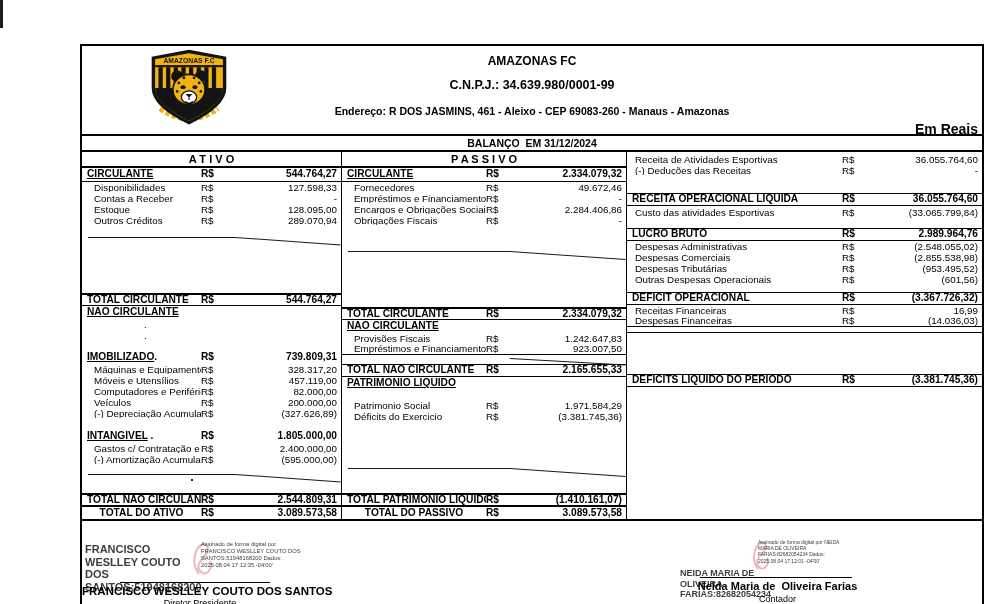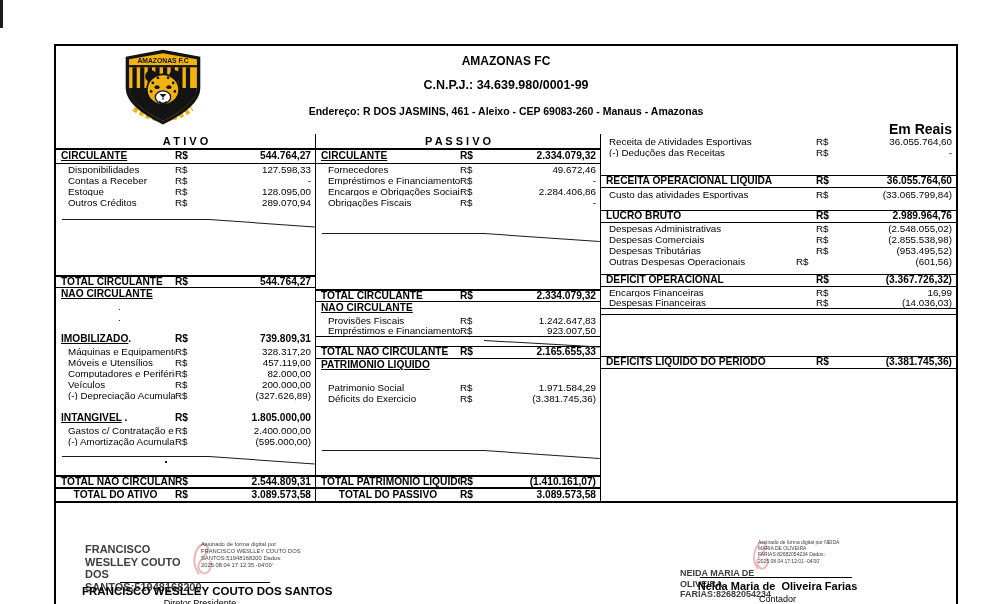--- a/index.html
+++ b/index.html
@@ -1,20 +1,20 @@
 <!DOCTYPE html>
 <html><head>
 <meta charset="utf-8">
 <style>
   html,body{margin:0;padding:0;background:#fff;}
   .page{position:relative;width:984px;height:604px;background:#ffffff;overflow:hidden;
         font-family:"Liberation Sans",sans-serif;color:#000;}
   .edge-artifact{position:absolute;left:0;top:0;width:3px;height:28px;background:#1c1c1c;}
 
-  .doc{position:absolute;left:54px;top:44px;width:904px;height:560px;
+  .doc{position:absolute;left:80px;top:44px;width:904px;height:560px;
        border-left:2px solid #000;border-right:2px solid #000;border-top:2px solid #000;box-sizing:border-box;}
 
   
   .doc-header{position:relative;height:88px;}
   .crest{position:absolute;left:64px;top:3px;width:86px;height:78px;}
   .hline{position:absolute;left:0;width:100%;text-align:center;font-weight:bold;white-space:pre;}
   .club-name{top:8px;font-size:12px;}
   .cnpj{top:32px;font-size:12.5px;}
   .address{top:59px;font-size:10.5px;}
   .em-reais{position:absolute;right:4px;top:75px;font-size:14px;font-weight:bold;}
@@ -110,20 +110,21 @@
           <path d="M46 53 L54 53 L50 57.5 Z" fill="#131313"></path>
           <path d="M50 57.5 L50 60 M45.5 62 Q50 66.5 54.5 62" stroke="#131313" fill="none" stroke-width="1.5"></path>
         </svg>
       </div>
       <div class="hline club-name">AMAZONAS FC</div>
       <div class="hline cnpj">C.N.P.J.: 34.639.980/0001-99</div>
       <div class="hline address">Endereço: R DOS JASMINS, 461 - Aleixo - CEP 69083-260 - Manaus - Amazonas</div>
       <div class="em-reais">Em Reais</div>
     </div>
 
+    <div class="doc-title">BALANÇO  EM 31/12/2024</div>
 
     <div class="main">
       <div class="col col-ativo">
         <div class="col-head">A T I V O</div>
         <div>
             <div class="row strong" style="height: 14px; border-bottom: 1.5px solid rgb(0, 0, 0);">
               <span class="lbl"><span class="und">CIRCULANTE</span></span>
               <span class="cur">R$</span>
               <span class="val">544.764,27</span>
             </div>
@@ -372,33 +373,33 @@
             <div class="row item" style="height: 11px;">
               <span class="lbl"><span>Despesas Comerciais</span></span>
               <span class="cur">R$</span>
               <span class="val">(2.855.538,98)</span>
             </div>
             <div class="row item" style="height: 11px;">
               <span class="lbl"><span>Despesas Tributárias</span></span>
               <span class="cur">R$</span>
               <span class="val">(953.495,52)</span>
             </div>
-            <div class="row item" style="height: 11px; gap: 20px;">
+            <div class="row item" style="height: 11px;">
               <span class="lbl"><span>Outras Despesas Operacionais</span></span>
               <span class="cur">R$</span>
               <span class="val">(601,56)</span>
             </div>
             <div class="row spacer" style="height: 7px;"></div>
             <div class="row total" style="height: 13px; border-top: 1.5px solid rgb(0, 0, 0); border-bottom: 1.5px solid rgb(0, 0, 0);">
               <span class="lbl"><span>DÉFICIT OPERACIONAL</span></span>
               <span class="cur">R$</span>
               <span class="val">(3.367.726,32)</span>
             </div>
             <div class="row item" style="height: 11px;">
-              <span class="lbl"><span>Encargos Financeiras</span></span>
+              <span class="lbl"><span>Receitas Financeiras</span></span>
               <span class="cur">R$</span>
               <span class="val">16,99</span>
             </div>
             <div class="row item" style="height: 11px; border-bottom: 1px solid rgb(0, 0, 0);">
               <span class="lbl"><span>Despesas Financeiras</span></span>
               <span class="cur">R$</span>
               <span class="val">(14.036,03)</span>
             </div>
             <div class="row spacer" style="height: 6px; border-bottom: 1px solid rgb(0, 0, 0);"></div>
             <div class="row spacer" style="height: 41px;"></div>

